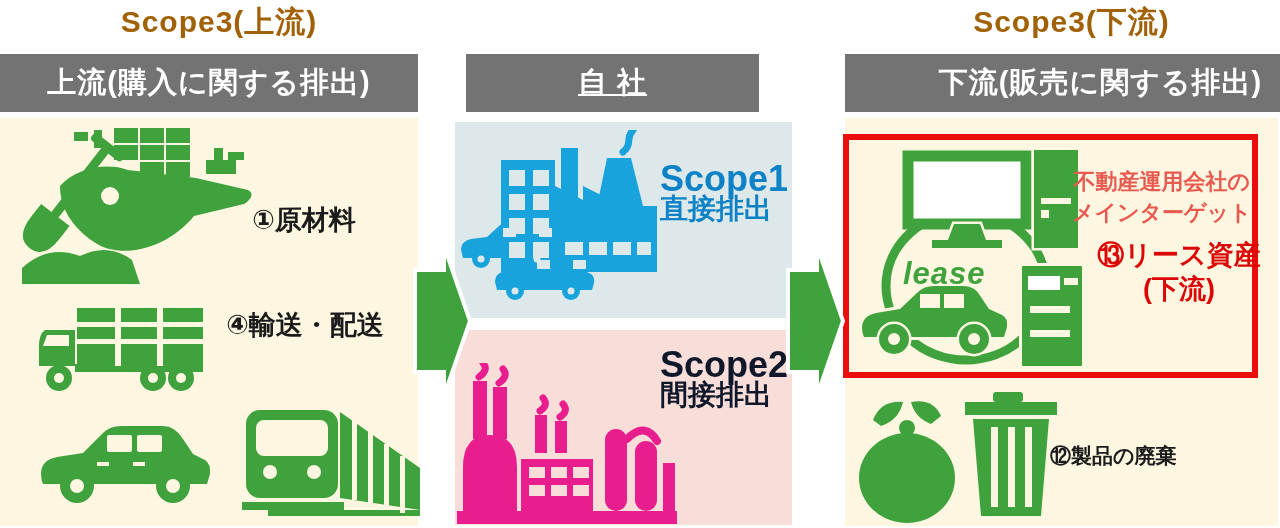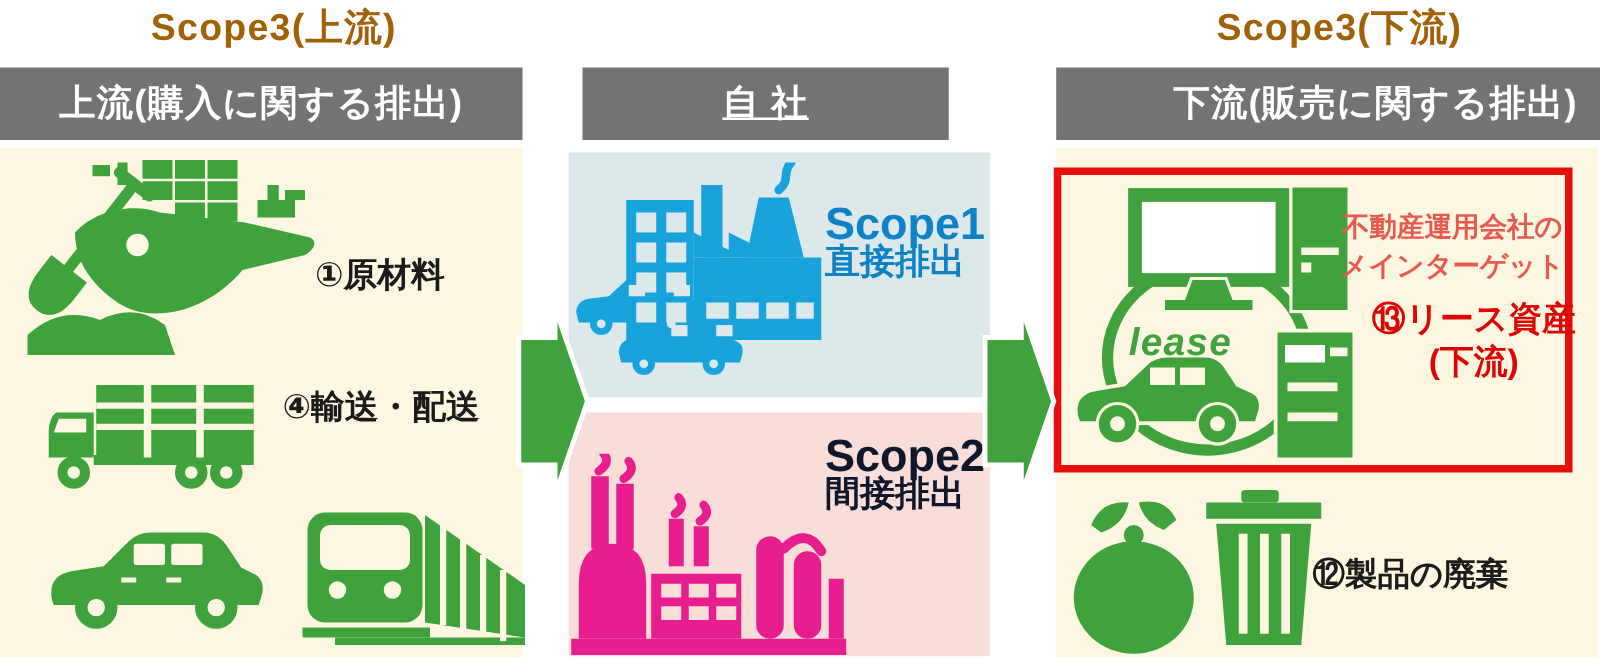--- a/index.html
+++ b/index.html
@@ -259,15 +259,15 @@
       <g>
         <rect x="140" y="6" width="30" height="10" rx="3"></rect>
         <rect x="112" y="16" width="92" height="13"></rect>
         <polygon points="120,33 196,33 188,130 128,130"></polygon>
       </g>
     </g>
     <rect x="138" y="41" width="7" height="80" fill="#fdf7e2"></rect>
     <rect x="155" y="41" width="7" height="80" fill="#fdf7e2"></rect>
     <rect x="172" y="41" width="7" height="80" fill="#fdf7e2"></rect>
   </svg>
-  <div class="abs lbl" style="left:1050px;top:442px;font-size:26px;">⑫製品の廃棄</div>
+  <div class="abs lbl" style="left:1050px;top:442px;font-size:21px;">⑫製品の廃棄</div>
 
 </div>
 
 </body></html>

